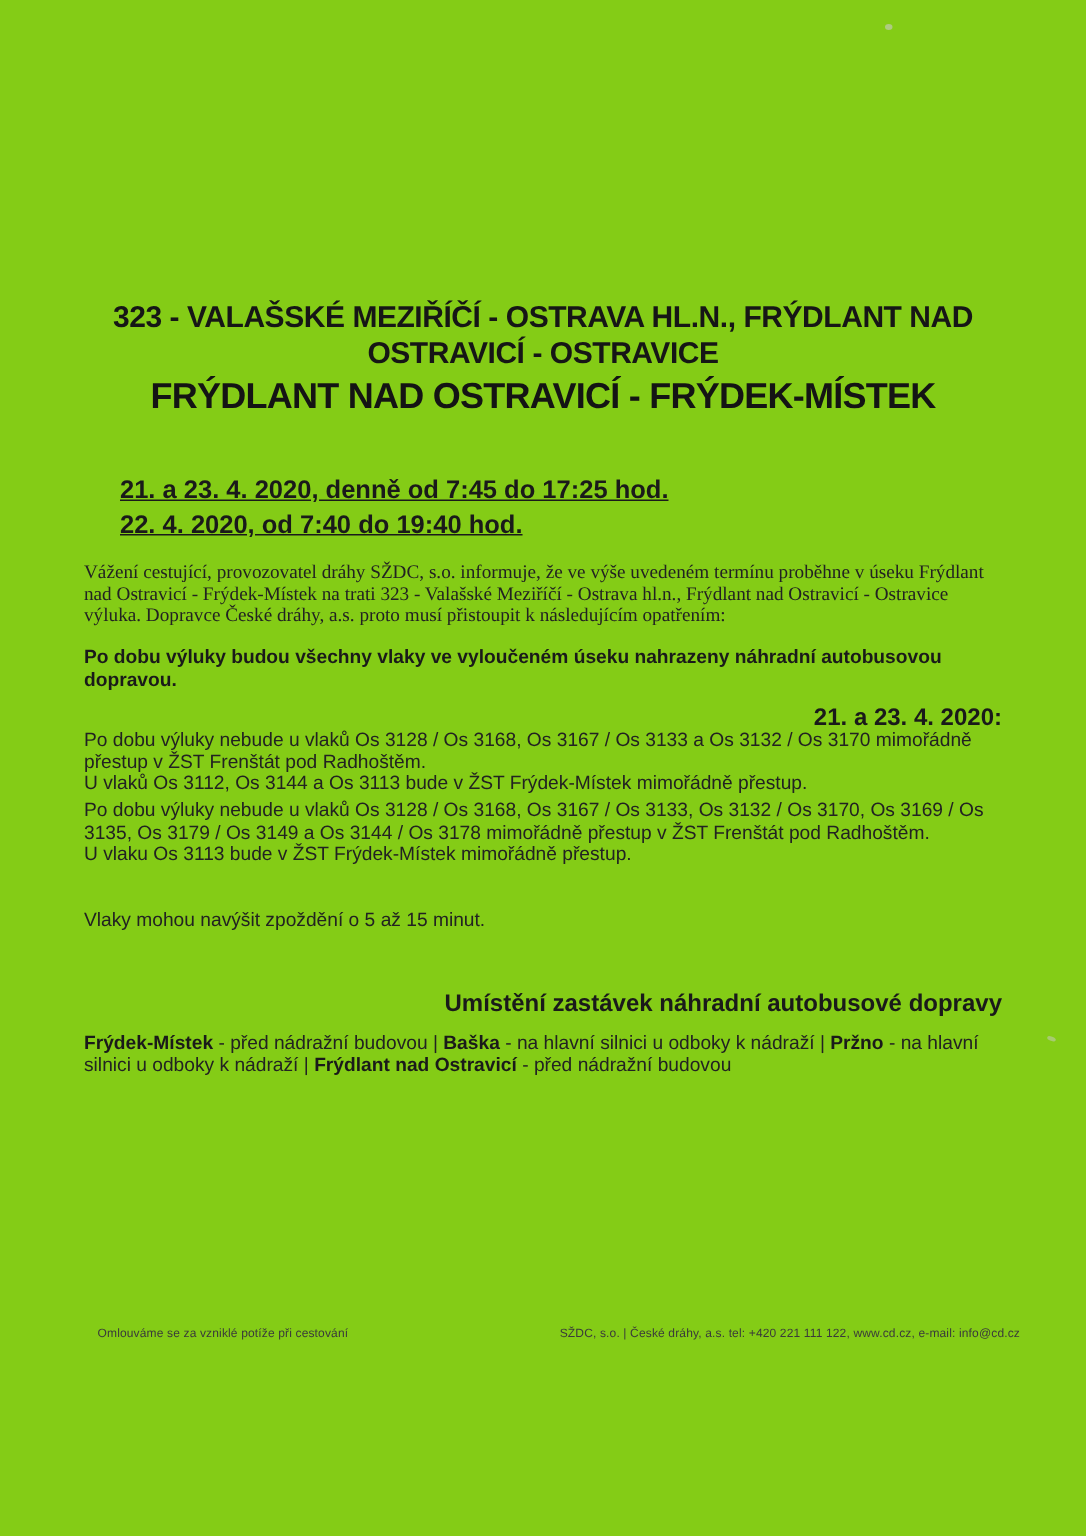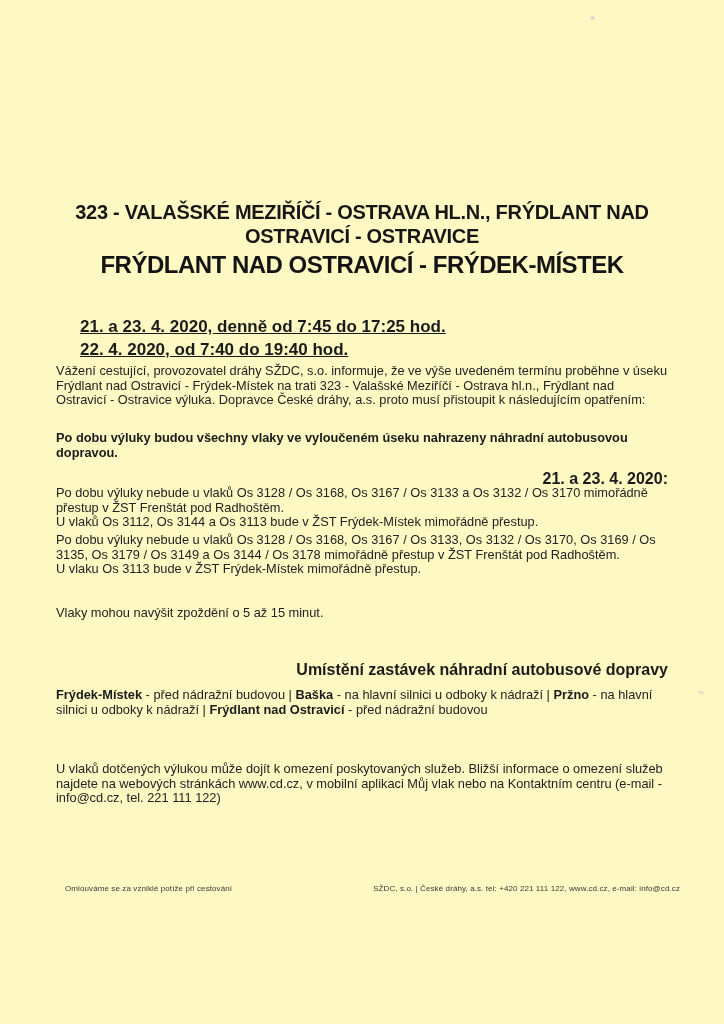--- a/index.html
+++ b/index.html
@@ -11,21 +11,21 @@
     width: 724px;
     height: 1024px;
     position: relative;
     font-family: "Liberation Sans", "DejaVu Sans", sans-serif;
     color: #1c1c1c;
     overflow: hidden;
   }
   .page {
     position: absolute;
     inset: 0;
-    background: #fef9c3;
+    background: #84cc16;
   }
   .block {
     position: absolute;
     left: 56px;
     width: 612px;
   }
   .title-block {
     top: 200px;
     text-align: center;
   }
@@ -55,21 +55,21 @@
     color: #1a1a1a;
     white-space: nowrap;
     margin-left: 24px;
   }
   .body-text {
     font-size: 12.8px;
     line-height: 14.7px;
     color: #222222;
   }
   .bold { font-weight: bold; color: #1a1a1a; }
-  .intro-block   { top: 364px; }
+  .intro-block   { top: 374px; font-family: Liberation Serif, serif; }
   .notice-block  { top: 431px; }
   .section1-block{ top: 471px; }
   .section2-block{ top: 533px; }
   .sec-heading {
     font-size: 16px;
     font-weight: bold;
     line-height: 15px;
     color: #1a1a1a;
     text-align: right;
   }
@@ -133,20 +133,19 @@
   </div>
 
   <div class="block delay-block body-text">Vlaky mohou navýšit zpoždění o 5 až 15 minut.</div>
 
   <div class="block stops-heading-block sec-heading">Umístění zastávek náhradní autobusové dopravy</div>
 
   <div class="block stops-block body-text">
     <span class="bold">Frýdek-Místek</span><span> - před nádražní budovou | </span><span class="bold">Baška</span><span> - na hlavní silnici u odboky k nádraží | </span><span class="bold">Pržno</span><span> - na hlavní silnici u odboky k nádraží | </span><span class="bold">Frýdlant nad Ostravicí</span><span> - před nádražní budovou</span>
   </div>
 
-  <div class="block services-block body-text">U vlaků dotčených výlukou může dojít k omezení poskytovaných služeb. Bližší informace o omezení služeb najdete na webových stránkách www.cd.cz, v mobilní aplikaci Můj vlak nebo na Kontaktním centru (e-mail - info@cd.cz, tel. 221 111 122)</div>
 
   <div class="footer">
     <span class="footer-text">Omlouváme se za vzniklé potíže při cestování</span>
     <span class="footer-text">SŽDC, s.o. | České dráhy, a.s. tel: +420 221 111 122, www.cd.cz, e-mail: info@cd.cz</span>
   </div>
 
 </div>
 
 </body></html>

